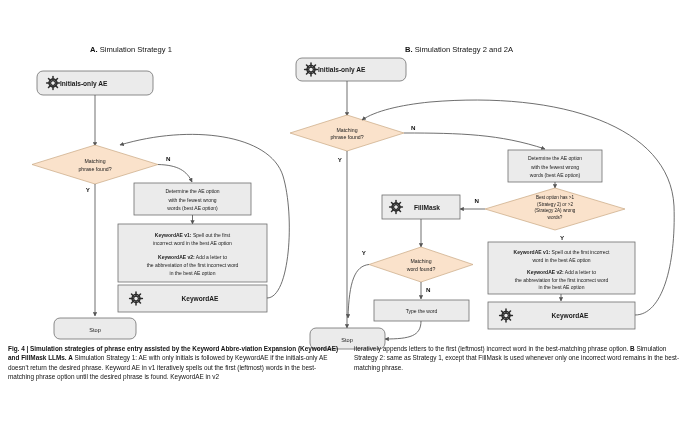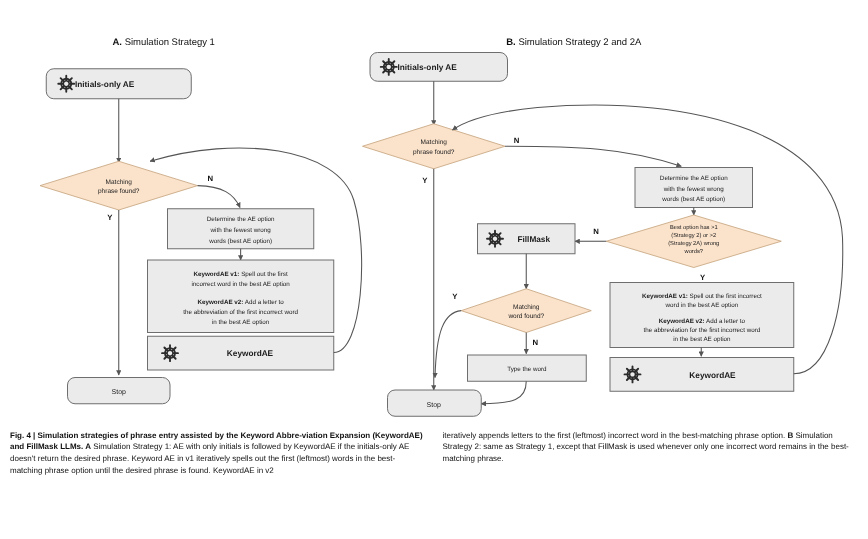--- a/index.html
+++ b/index.html
@@ -5,21 +5,21 @@
   html,body{margin:0;padding:0;}
   body{
     width:694px;height:431px;
     background:#ffffff;
     font-family:"Liberation Sans", sans-serif;
     color:#1a1a1a;
     overflow:hidden;
     position:relative;
   }
   #figure{
-    position:absolute;left:0;top:0;width:554px;height:340px;
+    position:absolute;left:0;top:16px;width:554px;height:340px;
   }
   svg#flow{position:absolute;left:0;top:0;width:694px;height:340px;}
 
   .panel-title{
     font-size:7.6px;font-weight:700;fill:#111;
   }
   .panel-title-rest{font-weight:400;}
 
   .nodetext{font-size:5.6px;fill:#1a1a1a;}
   .nodetext-b{font-size:6.6px;font-weight:700;fill:#1a1a1a;}

